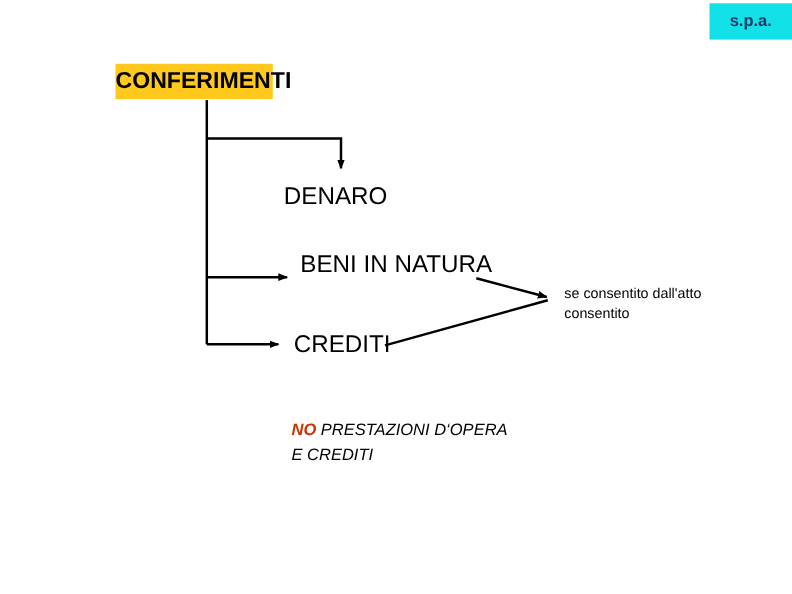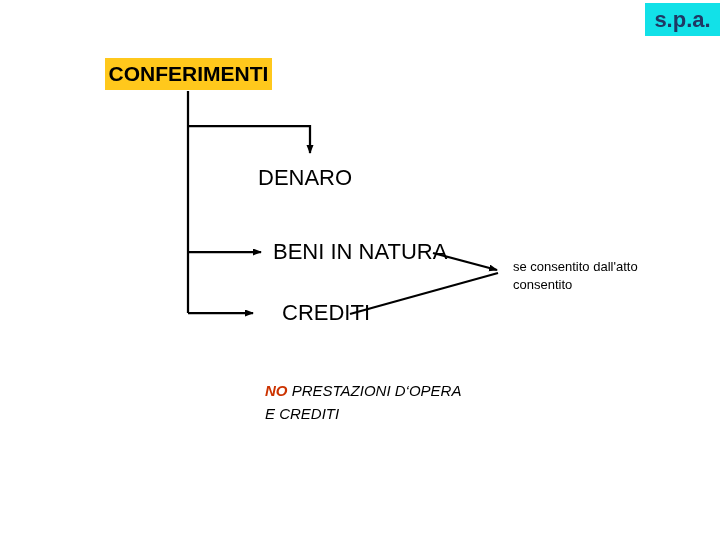--- a/index.html
+++ b/index.html
@@ -17,50 +17,50 @@
   }
   .abs { position: absolute; }
 
   #spa-badge {
     left: 645px;
     top: 3px;
     width: 75px;
     height: 33px;
     background: #12e1e8;
     color: #1f3864;
-    font-size: 22px;
+    font-size: 15px;
     font-weight: bold;
     line-height: 33px;
     text-align: center;
   }
 
   #conferimenti-box {
     left: 105px;
     top: 58px;
-    width: 167px;
+    width: 143px;
     height: 32px;
     background: #ffc81c;
     color: #000000;
     font-size: 21px;
     font-weight: bold;
     line-height: 32px;
     text-align: center;
     white-space: nowrap;
   }
 
   .node-label {
     color: #000000;
     font-size: 22px;
     font-weight: normal;
     line-height: 24px;
     white-space: nowrap;
   }
   #denaro-label  { left: 258px; top: 166px; }
-  #beni-label    { left: 273px; top: 240px; }
-  #crediti-label { left: 282px; top: 301px; }
+  #beni-label    { left: 273px; top: 228px; }
+  #crediti-label { left: 267px; top: 301px; }
 
   #note-text {
     left: 513px;
     top: 258px;
     color: #000000;
     font-size: 13px;
     line-height: 18px;
     white-space: nowrap;
   }
 

